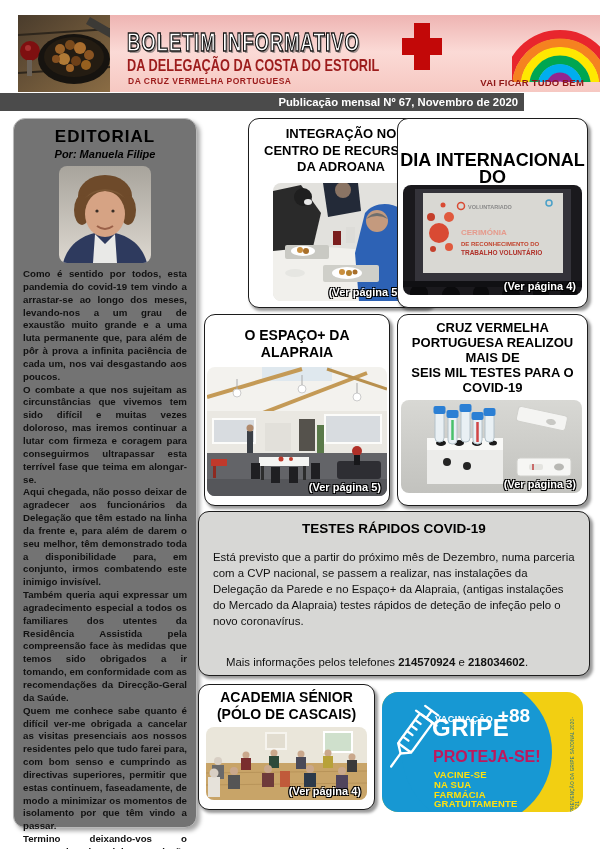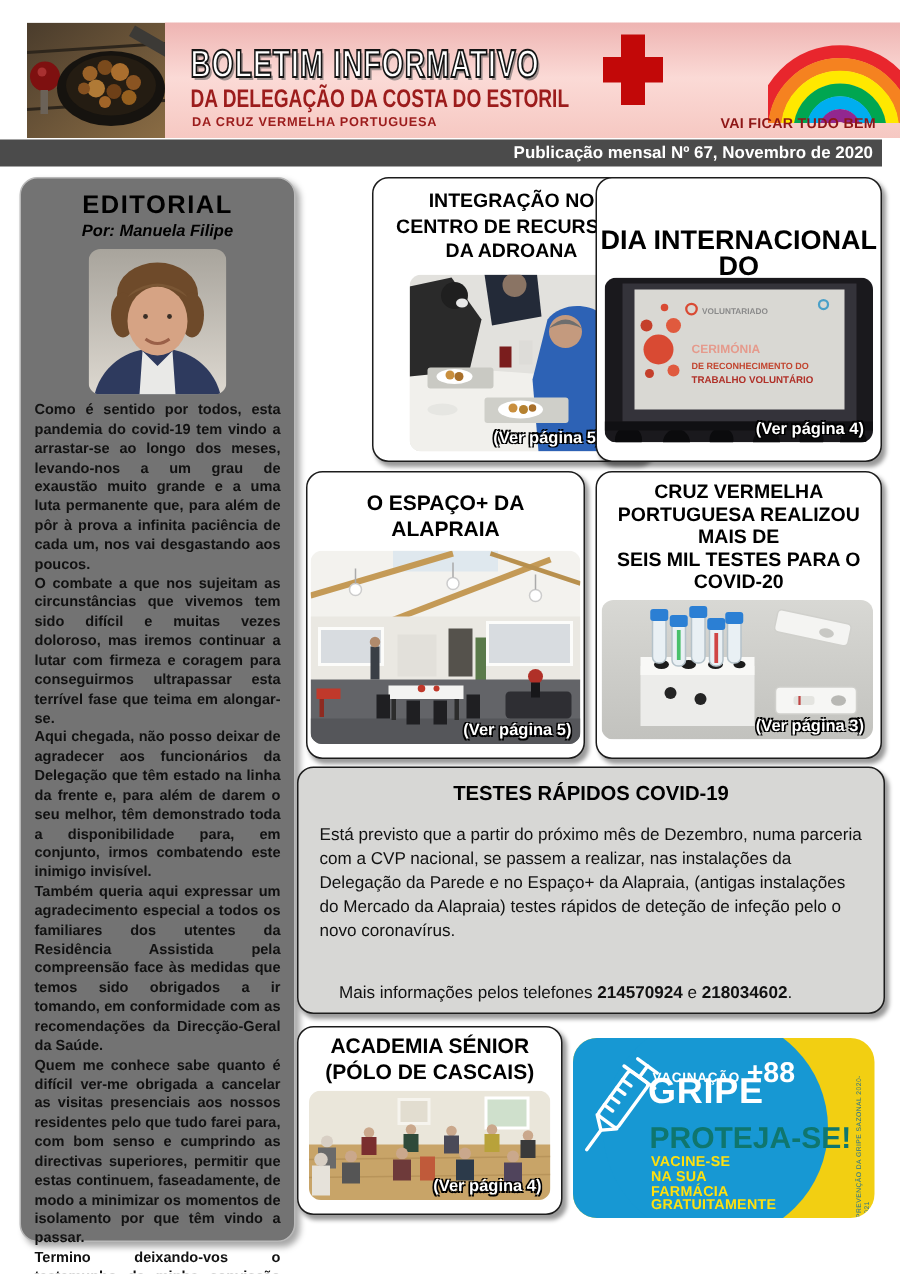--- a/index.html
+++ b/index.html
@@ -18,21 +18,21 @@
   .h-sub   { position:absolute; left:127px; top:56px; font-size:17px; font-weight:bold;
              color:#9c1c1c; white-space:nowrap; transform:scaleX(.75); transform-origin:left top; }
   .h-org   { position:absolute; left:128px; top:76px; font-size:8.5px; font-weight:bold;
              color:#9c1c1c; letter-spacing:.5px; }
   .h-cross { position:absolute; left:402px; top:23px; width:40px; height:47px; }
   .h-cross .v { position:absolute; left:12px; top:0; width:16px; height:47px; background:#c20808; }
   .h-cross .h { position:absolute; left:0; top:15px; width:40px; height:17px; background:#c20808; }
   .h-rainbow { position:absolute; left:512px; top:26px; width:88px; height:56px; }
   .h-motto { position:absolute; right:16px; top:77px; font-size:9.5px; font-weight:bold;
              color:#8e1616; letter-spacing:.2px; }
-  .pub-bar { position:absolute; left:0; top:93px; width:588px; height:18px; background:#4b4b4b;
+  .pub-bar { position:absolute; left:0; top:93px; width:524px; height:18px; background:#4b4b4b;
              color:#ffffff; font-weight:bold; font-size:11.3px; line-height:18px;
              text-align:right; padding-right:6px; box-sizing:border-box; }
 
   
   .card { position:absolute; background:#ffffff; border:1.6px solid #1c1c1c; border-radius:11px;
           box-shadow:2.5px 3px 3px rgba(0,0,0,.4); box-sizing:border-box; }
   .card-title { font-weight:bold; text-align:center; white-space:pre-line; color:#000; }
   .photo { position:absolute; border-radius:8px; overflow:hidden; }
   .photo svg { display:block; }
   .caption { position:absolute; right:6px; bottom:3px; font-size:11px; font-weight:bold; color:#fff;
@@ -75,21 +75,21 @@
   
   .ad { position:absolute; left:382px; top:692px; width:201px; height:120px;
         background:#f2cf12; border-radius:16px; overflow:hidden; }
   .ad-blue-rect   { position:absolute; left:0; top:0; width:130px; height:120px; background:#1798d3; }
   .ad-blue-circle { position:absolute; left:20px; top:-15px; width:150px; height:150px;
                     border-radius:50%; background:#1798d3; }
   .ad-vac { position:absolute; left:53px; top:13px; color:#fff; white-space:nowrap; }
   .ad-vac .small { font-size:9px; font-weight:bold; letter-spacing:.5px; }
   .ad-vac .big   { font-size:19px; font-weight:bold; }
   .ad-gripe   { position:absolute; left:50px; top:22px; font-size:24px; font-weight:bold; color:#fff; letter-spacing:.5px; }
-  .ad-proteja { position:absolute; left:51px; top:56px; font-size:20px; font-weight:bold; color:#0f766e; }
+  .ad-proteja { position:absolute; left:51px; top:56px; font-size:16px; font-weight:bold; color:#be185d; }
   .ad-yellow  { position:absolute; left:52px; top:78px; font-size:9.5px; line-height:9.8px;
                 font-weight:bold; color:#ffe00e; white-space:pre-line; letter-spacing:.2px; }
   .ad-syringe { position:absolute; left:6px; top:8px; width:36px; height:92px; transform:rotate(36deg); }
   .ad-note { position:absolute; right:3px; top:14px; writing-mode:vertical-rl; transform:rotate(180deg);
              font-size:4.5px; color:#27708d; letter-spacing:.3px; }
 </style>
 </head>
 <body>
 
 <div class="page">
@@ -289,21 +289,21 @@
       </svg>
       <span class="caption">(Ver página 5)</span>
     </div>
   </div>
 
   <div class="card card-d">
     <div class="card-title">CRUZ VERMELHA
 PORTUGUESA REALIZOU
 MAIS DE
 SEIS MIL TESTES PARA O
-COVID-20</div>
+COVID-19</div>
     <div class="photo">
       <svg width="181" height="93" viewBox="0 0 181 93">
         <defs>
           <linearGradient id="lab" x1="0" y1="0" x2="0" y2="1">
             <stop offset="0" stop-color="#d8d8d4"></stop>
               <stop offset="1" stop-color="#c2c2be"></stop>
           </linearGradient>
         </defs>
         <rect width="181" height="93" fill="url(#lab)"></rect>
         <rect x="118" y="6" width="50" height="15" rx="3" fill="#f4f4f2" transform="rotate(12 118 6)" stroke="#d0d0cc"></rect>

